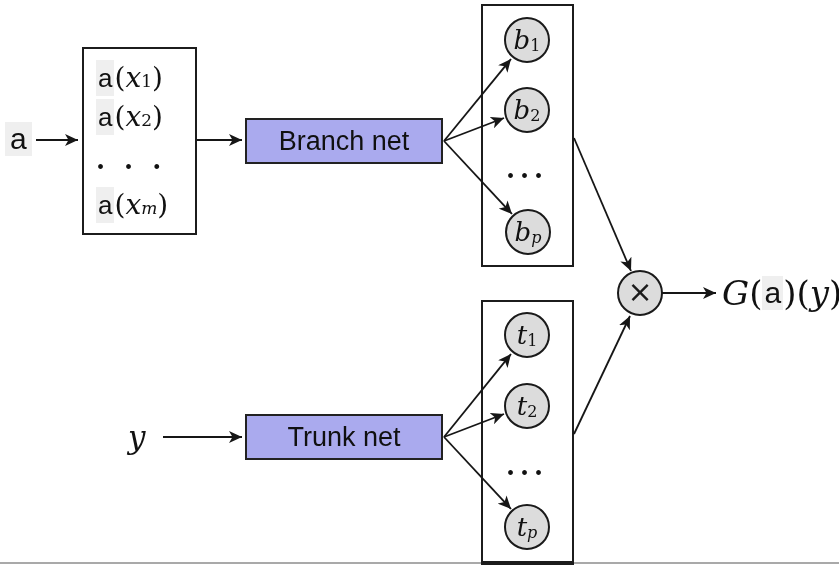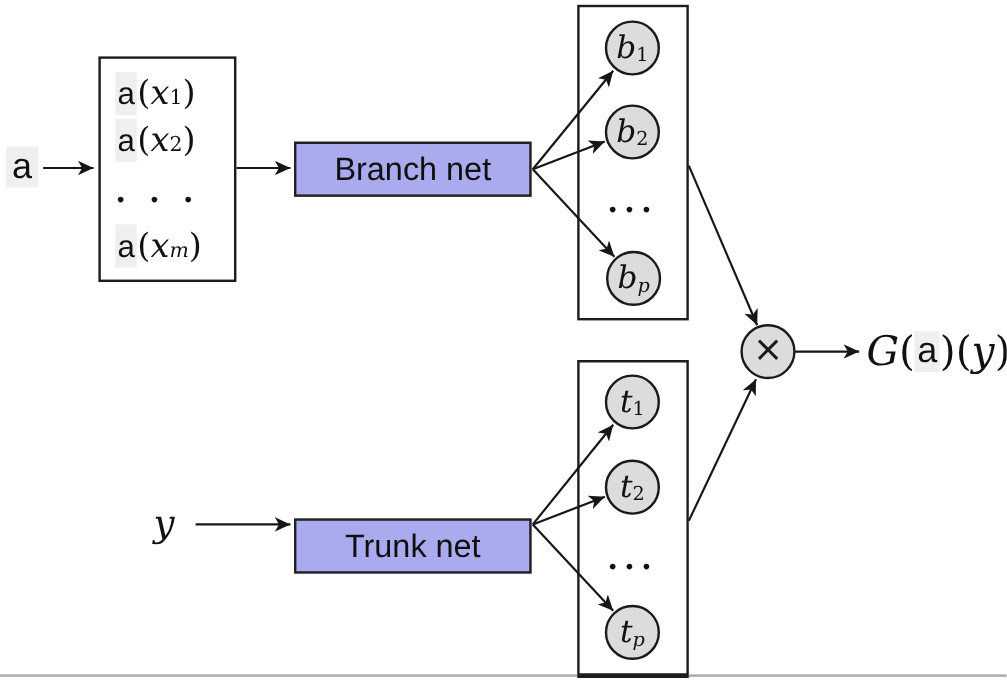--- a/index.html
+++ b/index.html
@@ -98,21 +98,21 @@
       <span class="mathrm">(</span>
       <span class="mathit">x</span>
       <span class="msub it">m</span>
       <span class="mathrm">)</span>
   </div>
 
   <div class="netbox" style="left:245px;top:118px;width:198px;height:46px;">
     <span>Branch net</span>
   </div>
 
-  <div class="netbox" style="left:245px;top:432px;width:198px;height:46px;">
+  <div class="netbox" style="left:245px;top:414px;width:198px;height:46px;">
     <span>Trunk net</span>
   </div>
 
   <div class="query-label mathit">y</div>
 
   <div class="plainbox" style="left:481px;top:4px;width:93px;height:263px;"></div>
   <div class="node" style="left:504px;top:17px;">
     <span class="mathit">b</span>
       <span class="msub">1</span>
   </div>

